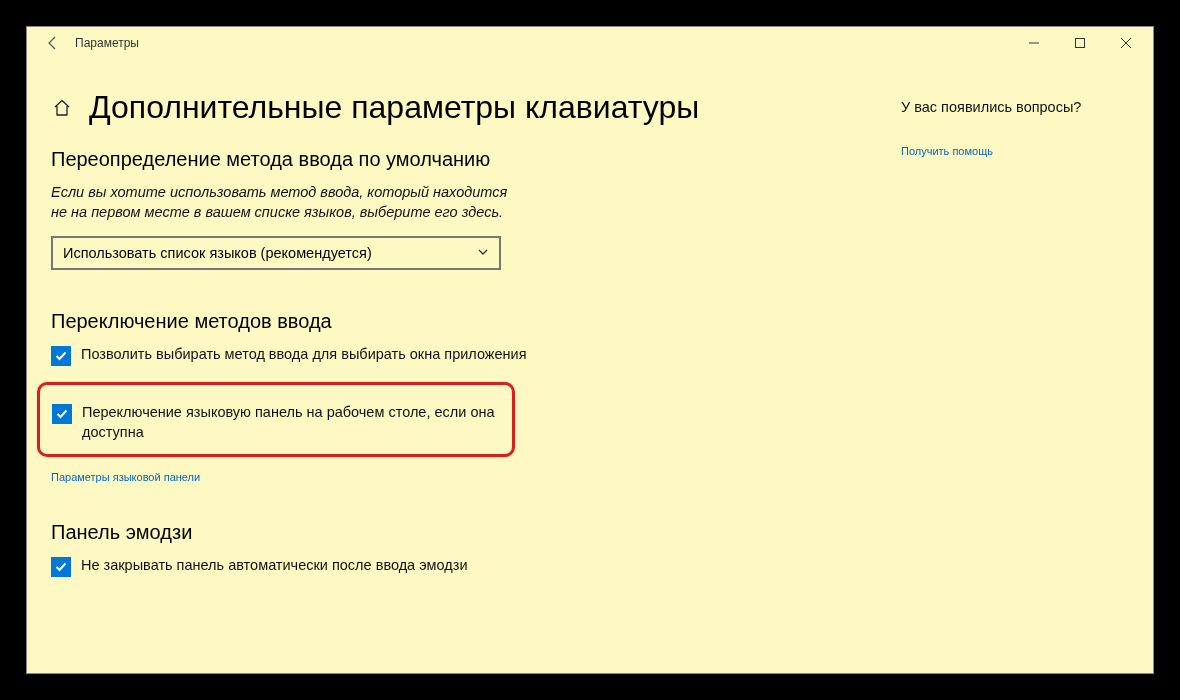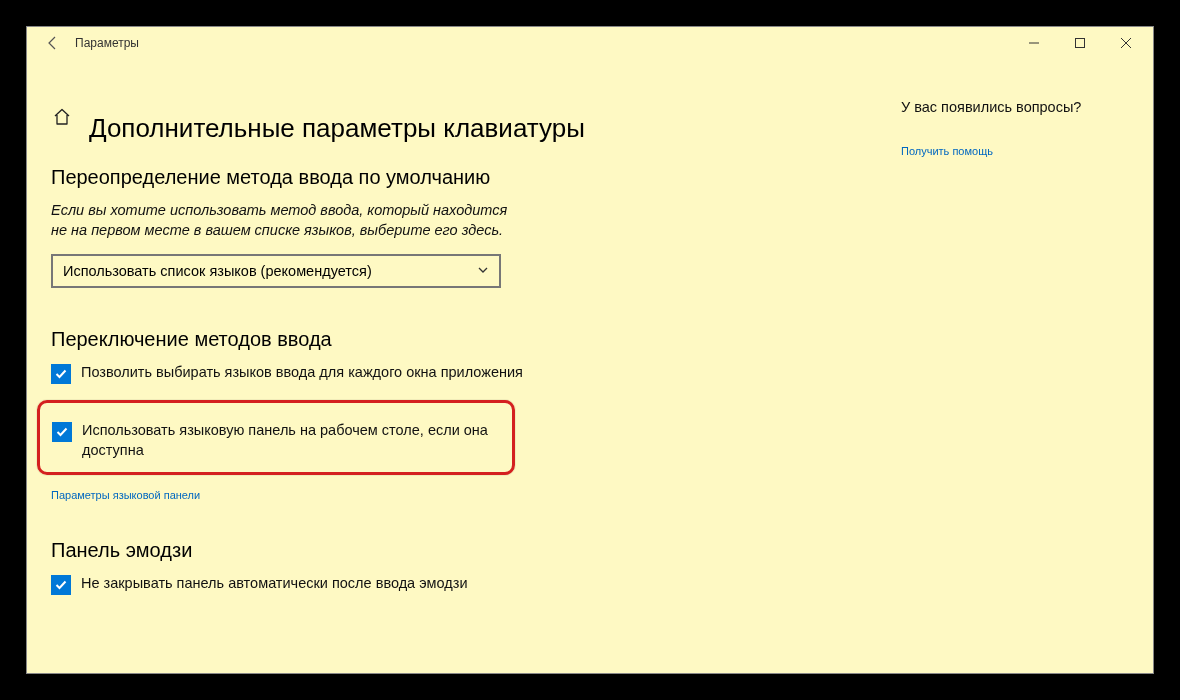--- a/index.html
+++ b/index.html
@@ -58,24 +58,23 @@
       display:flex;
       align-items:center;
       margin-bottom: 22px;
     }
     .home-icon {
       width: 22px; height:22px;
       margin-right: 16px;
       display:flex;align-items:center;justify-content:center;
     }
     .page-title {
-      font-size: 26px;
+      font-size: 32px;
       font-weight: 400;
       color:#000;
-      margin-top:24px;
     }
     .section-heading {
       font-size: 20px;
       font-weight: 400;
       margin-bottom: 12px;
       color:#000;
     }
     .body-text {
       font-size: 14.5px;
       color: #111;
@@ -197,31 +196,31 @@
       </div>
 
       <h2 class="section-heading">Переключение методов ввода</h2>
 
       <div class="checkbox-row">
         <div class="chk">
           <svg width="14" height="14" viewBox="0 0 14 14">
               <path d="M2.5 7 L5.5 10 L11.5 3.5" stroke="#fff" stroke-width="2" fill="none"></path>
             </svg>
         </div>
-        <div class="chk-label">Позволить выбирать языков ввода для каждого окна приложения</div>
+        <div class="chk-label">Позволить выбирать метод ввода для выбирать окна приложения</div>
       </div>
 
       <div class="highlight-box">
         <div class="checkbox-row">
           <div class="chk">
             <svg width="14" height="14" viewBox="0 0 14 14">
                 <path d="M2.5 7 L5.5 10 L11.5 3.5" stroke="#fff" stroke-width="2" fill="none"></path>
               </svg>
           </div>
-          <div class="chk-label">Использовать языковую панель на рабочем столе, если она доступна</div>
+          <div class="chk-label">Переключение языковую панель на рабочем столе, если она доступна</div>
         </div>
       </div>
 
       <span class="link">Параметры языковой панели</span>
 
       <div class="spacer-md"></div>
 
       <h2 class="section-heading">Панель эмодзи</h2>
 
       <div class="checkbox-row">

